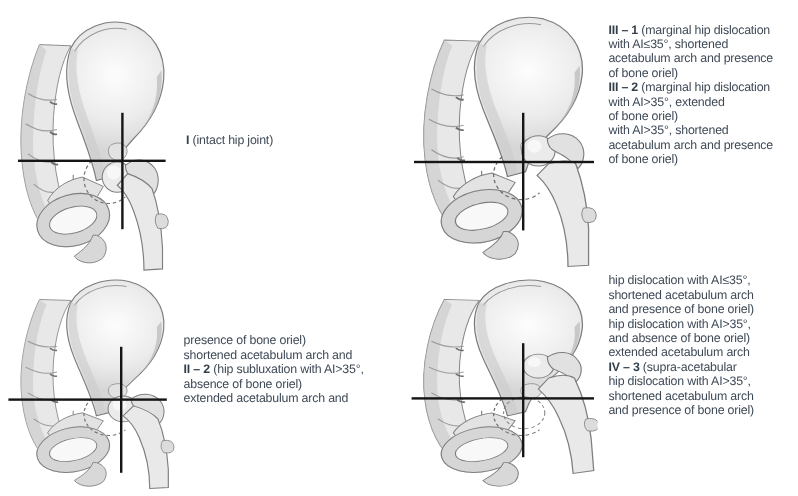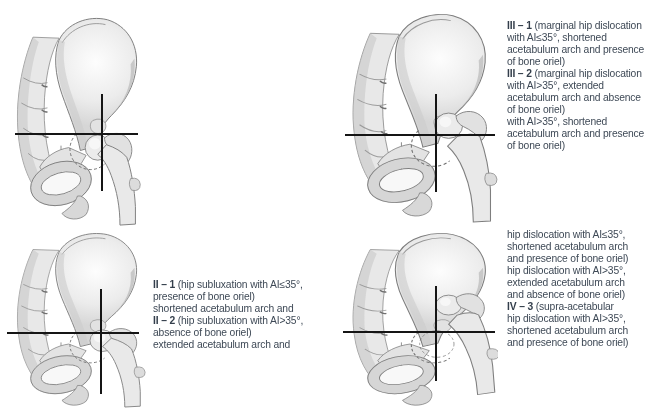--- a/index.html
+++ b/index.html
@@ -127,50 +127,51 @@
 
   <div class="xline" style="left:345px;top:134px;width:150px;height:2px"></div>
   <div class="xline" style="left:435px;top:94px;width:2px;height:98px"></div>
 
   <div class="xline" style="left:7px;top:332px;width:132px;height:2px"></div>
   <div class="xline" style="left:100px;top:289px;width:2px;height:105px"></div>
 
   <div class="xline" style="left:343px;top:331px;width:152px;height:2px"></div>
   <div class="xline" style="left:435px;top:286px;width:2px;height:95px"></div>
 
+  <div class="label-block" style="left:155px;top:112px;width:175px">
+    <p><b>I</b><span> (intact hip joint)</span></p>
+  </div>
 
   <div class="label-block" style="left:507px;top:20px;width:156px">
     <p><b>III – 1</b><span> (marginal hip dislocation</span></p>
     <p>with AI≤35°, shortened</p>
     <p>acetabulum arch and presence</p>
     <p>of bone oriel)</p>
     <p><b>III – 2</b><span> (marginal hip dislocation</span></p>
     <p>with AI&gt;35°, extended</p>
-    <p>acetabulum arch and absence</p>
     <p>of bone oriel)</p>
     <p>with AI&gt;35°, shortened</p>
     <p>acetabulum arch and presence</p>
     <p>of bone oriel)</p>
   </div>
 
   <div class="label-block" style="left:153px;top:279px;width:188px">
-    <p><b>II – 1</b><span> (hip subluxation with AI≤35°,</span></p>
     <p>presence of bone oriel)</p>
     <p>shortened acetabulum arch and</p>
     <p><b>II – 2</b><span> (hip subluxation with AI&gt;35°,</span></p>
     <p>absence of bone oriel)</p>
     <p>extended acetabulum arch and</p>
   </div>
 
   <div class="label-block" style="left:507px;top:229px;width:156px">
     <p>hip dislocation with AI≤35°,</p>
     <p>shortened acetabulum arch</p>
     <p>and presence of bone oriel)</p>
     <p>hip dislocation with AI&gt;35°,</p>
+    <p>and absence of bone oriel)</p>
     <p>extended acetabulum arch</p>
-    <p>and absence of bone oriel)</p>
     <p><b>IV – 3</b><span> (supra-acetabular</span></p>
     <p>hip dislocation with AI&gt;35°,</p>
     <p>shortened acetabulum arch</p>
     <p>and presence of bone oriel)</p>
   </div>
 
 </div>
 
 </body></html>

